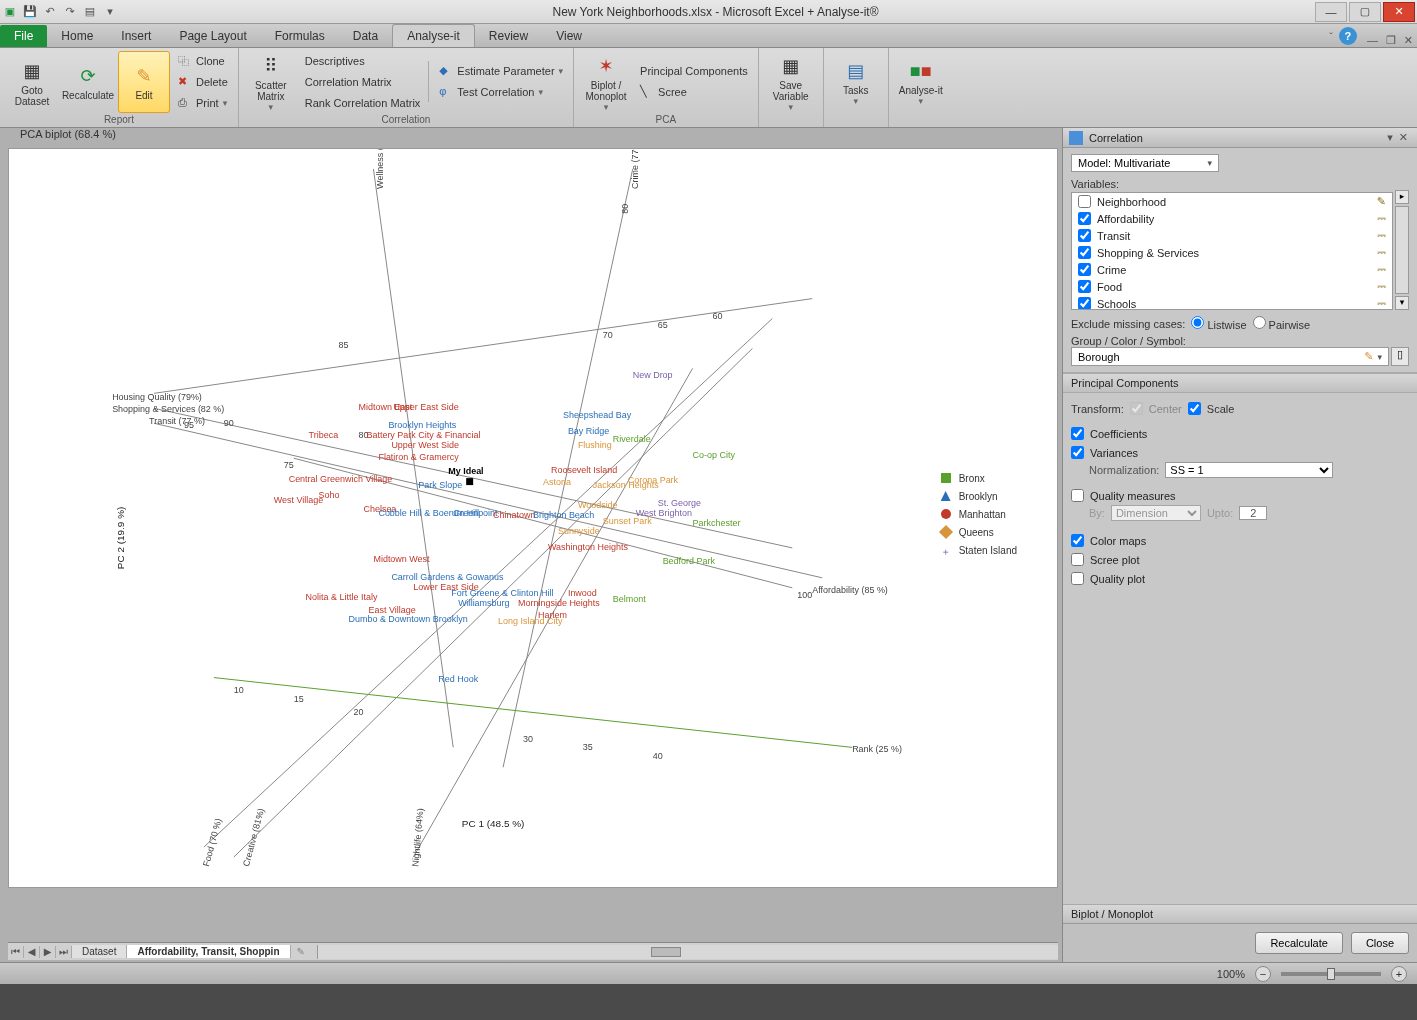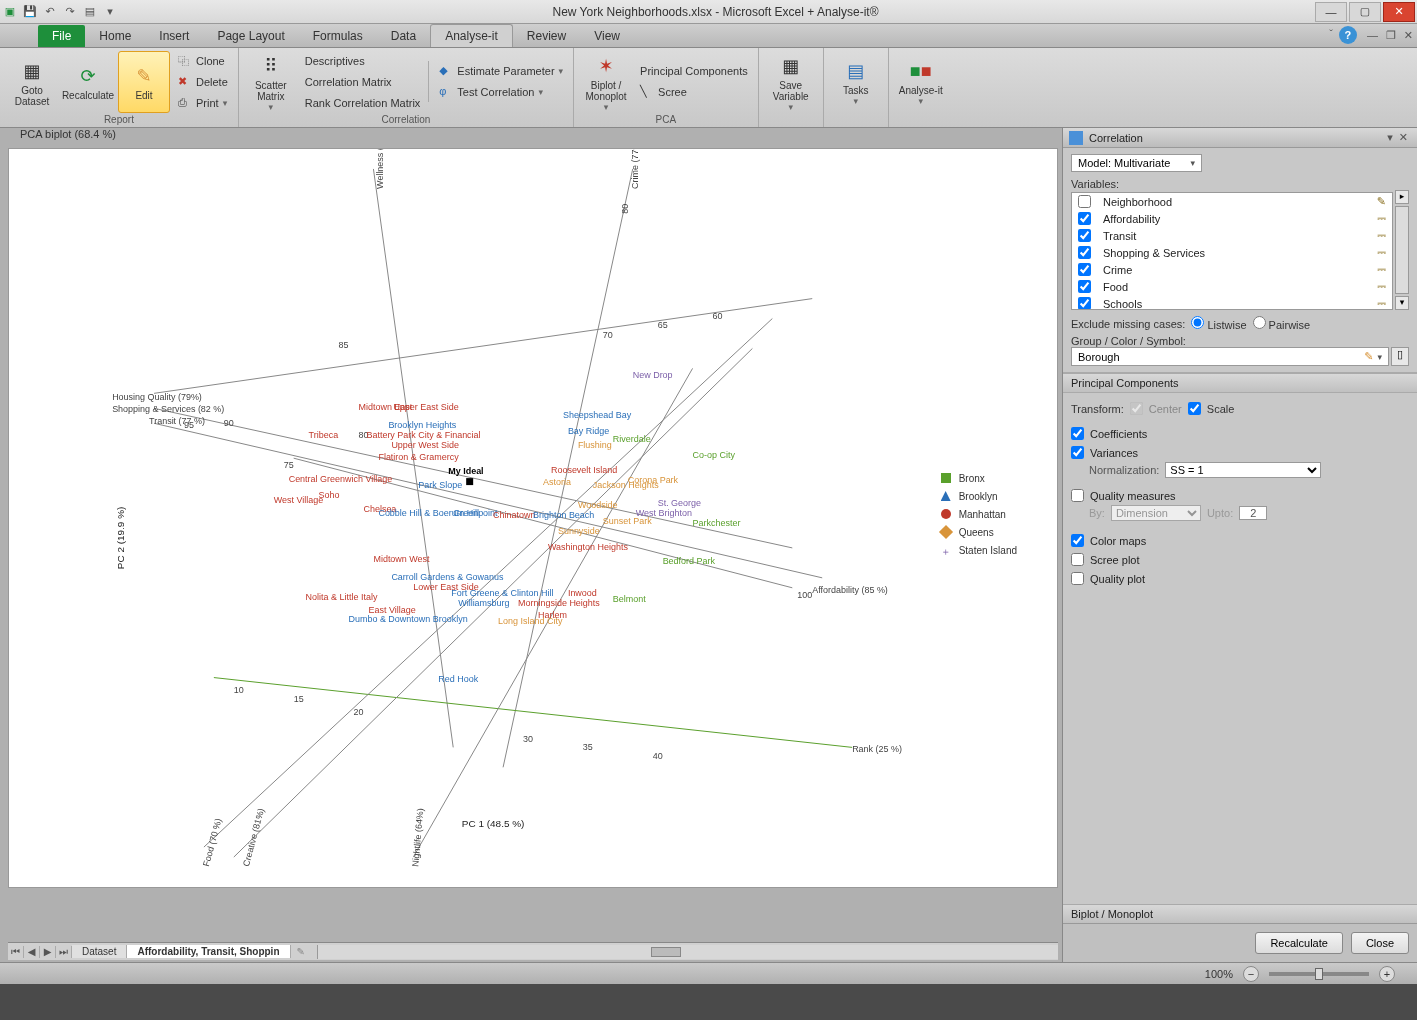--- a/index.html
+++ b/index.html
@@ -9,21 +9,21 @@
 .titlebar { height: 24px; background: linear-gradient(#e8e8e8,#d8d8d8); display: flex; align-items: center; padding: 0 2px; border-bottom: 1px solid #999; }
 .titlebar .qat { display: flex; gap: 4px; align-items: center; }
 .titlebar .qat span { width: 16px; height: 16px; display: inline-flex; align-items: center; justify-content: center; color: #555; }
 .titlebar .title { flex: 1; text-align: center; color: #333; font-size: 12px; }
 .titlebar .winbtns { display: flex; }
 .titlebar .winbtns div { width: 32px; height: 20px; display: flex; align-items: center; justify-content: center; font-size: 11px; }
 .winbtns .min, .winbtns .max { background: #d8d8d8; border: 1px solid #aaa; margin-left: 2px; color: #333; }
 .winbtns .close { background: #d94430; color: #fff; border: 1px solid #a02518; margin-left: 2px; }
 
 
-.tabrow { height: 24px; background: linear-gradient(#cfcfcf,#b8b8b8); display: flex; align-items: center; border-bottom: 1px solid #888; padding-left: 38px; }
+.tabrow { height: 24px; background: linear-gradient(#cfcfcf,#b8b8b8); display: flex; align-items: flex-end; border-bottom: 1px solid #888; }
 .tabrow .tab { padding: 4px 14px; color: #333; font-size: 12px; cursor: pointer; }
 .tabrow .tab.file { background: #1e8f3b; color: #fff; border-radius: 2px 2px 0 0; }
 .tabrow .tab.active { background: #d0d0d0; border: 1px solid #999; border-bottom: none; border-radius: 3px 3px 0 0; }
 .tabrow .spacer { flex: 1; }
 .tabrow .help { width: 18px; height: 18px; border-radius: 50%; background: #3a92d6; color: #fff; display: flex; align-items: center; justify-content: center; margin: 0 6px 2px 0; font-weight: bold; }
 .tabrow .caret { color: #555; padding: 0 6px 4px; }
 .tabrow .winicons span { color:#555; padding:0 4px 4px; }
 
 
 .ribbon { height: 80px; background: linear-gradient(#dcdcdc,#c8c8c8); display: flex; border-bottom: 1px solid #888; }
@@ -56,21 +56,21 @@
 
 
 .sidepanel { width: 355px; background: #c8c8c8; border-left: 1px solid #888; display: flex; flex-direction: column; }
 .panelhdr { background: linear-gradient(#d8d8d8,#bcbcbc); height: 20px; display: flex; align-items: center; padding: 0 6px; border-bottom: 1px solid #999; }
 .panelhdr .phicon { width: 14px; height: 14px; background: #4a90d8; margin-right: 6px; }
 .panelhdr .phtitle { flex: 1; color: #222; font-size: 11px; }
 .panelhdr .phctl { color: #555; cursor: pointer; padding: 0 3px; }
 .panelsection { padding: 6px 8px; border-bottom: 1px solid #aaa; }
 .panelsection label { color: #333; font-size: 11px; }
 .varlist { background: #fff; border: 1px solid #999; height: 118px; margin-top: 2px; overflow-y: auto; position: relative; }
-.varitem { display: flex; align-items: center; padding: 2px 6px; gap: 12px; font-size: 11px; color: #222; }
+.varitem { display: flex; align-items: center; padding: 2px 6px; gap: 6px; font-size: 11px; color: #222; }
 .varitem input { margin: 0; }
 .varitem .vicon { margin-left: auto; color: #8a7020; }
 .selectlike { background: #fff; border: 1px solid #999; padding: 2px 6px; display: flex; align-items: center; font-size: 11px; cursor: pointer; }
 .selectlike .sltext { flex: 1; }
 .selectlike::after { content: "▾"; color: #555; font-size: 9px; }
 .row { display: flex; align-items: center; gap: 6px; margin: 3px 0; }
 .sectiontitle { background: linear-gradient(#d8d8d8,#c0c0c0); padding: 3px 8px; font-size: 11px; color: #222; border-top: 1px solid #aaa; border-bottom: 1px solid #aaa; }
 .chk { display: flex; align-items: center; gap: 6px; padding: 3px 8px; font-size: 11px; color: #222; }
 .chk input { margin: 0; }
 .chk.disabled { color: #888; }
@@ -81,21 +81,21 @@
 
 
 .sheetbar { height: 18px; background: #d0d0d0; display: flex; align-items: center; border-top: 1px solid #888; font-size: 10px; }
 .sheetbar .nav { display: flex; }
 .sheetbar .nav span { width: 16px; text-align: center; color: #555; cursor: pointer; border-right: 1px solid #aaa; }
 .sheetbar .stab { padding: 1px 10px; background: #e0e0e0; border-right: 1px solid #aaa; cursor: pointer; color: #333; }
 .sheetbar .stab.active { background: #fff; font-weight: bold; }
 .sheetbar .hscroll { flex: 1; height: 14px; background: #d8d8d8; border-left: 1px solid #999; margin-left: 6px; position: relative; }
 
 
-.statusbar { height: 22px; background: linear-gradient(#cacaca,#b0b0b0); display: flex; align-items: center; justify-content: flex-end; padding: 0 22px; gap: 10px; border-top: 1px solid #888; color: #333; font-size: 11px; }
+.statusbar { height: 22px; background: linear-gradient(#cacaca,#b0b0b0); display: flex; align-items: center; justify-content: flex-end; padding: 0 10px; gap: 10px; border-top: 1px solid #888; color: #333; font-size: 11px; }
 .slider { width: 100px; height: 4px; background: #888; position: relative; }
 .slider .thumb { width: 8px; height: 12px; background: #dcdcdc; border: 1px solid #666; position: absolute; top: -4px; left: 46px; }
 .zbtn { width: 16px; height: 16px; border: 1px solid #888; border-radius: 8px; display: flex; align-items: center; justify-content: center; background: #dcdcdc; cursor: pointer; }
 
 
 .legend { position: absolute; right: 40px; top: 320px; font-size: 10px; color: #333; }
 .legend div { display: flex; align-items: center; gap: 8px; height: 18px; }
 .lmark { width: 10px; height: 10px; display: inline-block; }
 
 select, input[type=text] { font-size: 11px; border: 1px solid #999; background: #fff; }
@@ -399,21 +399,21 @@
   </div>
 
   <div class="sidepanel">
     <div class="panelhdr">
       <div class="phicon"></div>
       <div class="phtitle">Correlation</div>
       <span class="phctl">▾</span>
       <span class="phctl">✕</span>
     </div>
     <div class="panelsection">
-      <div class="selectlike" style="width:131px">
+      <div class="selectlike" style="width:148px">
           <span class="sltext">Model: Multivariate</span>
         </div>
       <div style="margin-top:6px"><label>Variables:</label></div>
       <div style="display:flex;gap:2px">
         <div class="varlist" style="flex:1" id="varlist">
             <div class="varitem">
               <input type="checkbox" style="">
               <span>Neighborhood</span>
               <span class="vicon">✎</span>
             </div>
@@ -485,21 +485,21 @@
     <div class="chk">
         <input type="checkbox" checked="" style="">
         <span>Coefficients</span>
       </div>
     <div class="chk">
         <input type="checkbox" checked="" style="">
         <span>Variances</span>
       </div>
     <div class="indented">
       <label>Normalization:</label>
-      <select style="width:156px"><option>SS = 1</option></select>
+      <select style="width:168px"><option>SS = 1</option></select>
     </div>
     <div class="chk" style="margin-top:8px">
         <input type="checkbox" style="">
         <span>Quality measures</span>
       </div>
     <div class="indented" style="color:#999">
       <label>By:</label>
       <select disabled="" style="width:90px"><option>Dimension</option></select>
       <label>Upto:</label>
       <input type="text" disabled="" style="width: 28px; text-align: center;" value="2">

